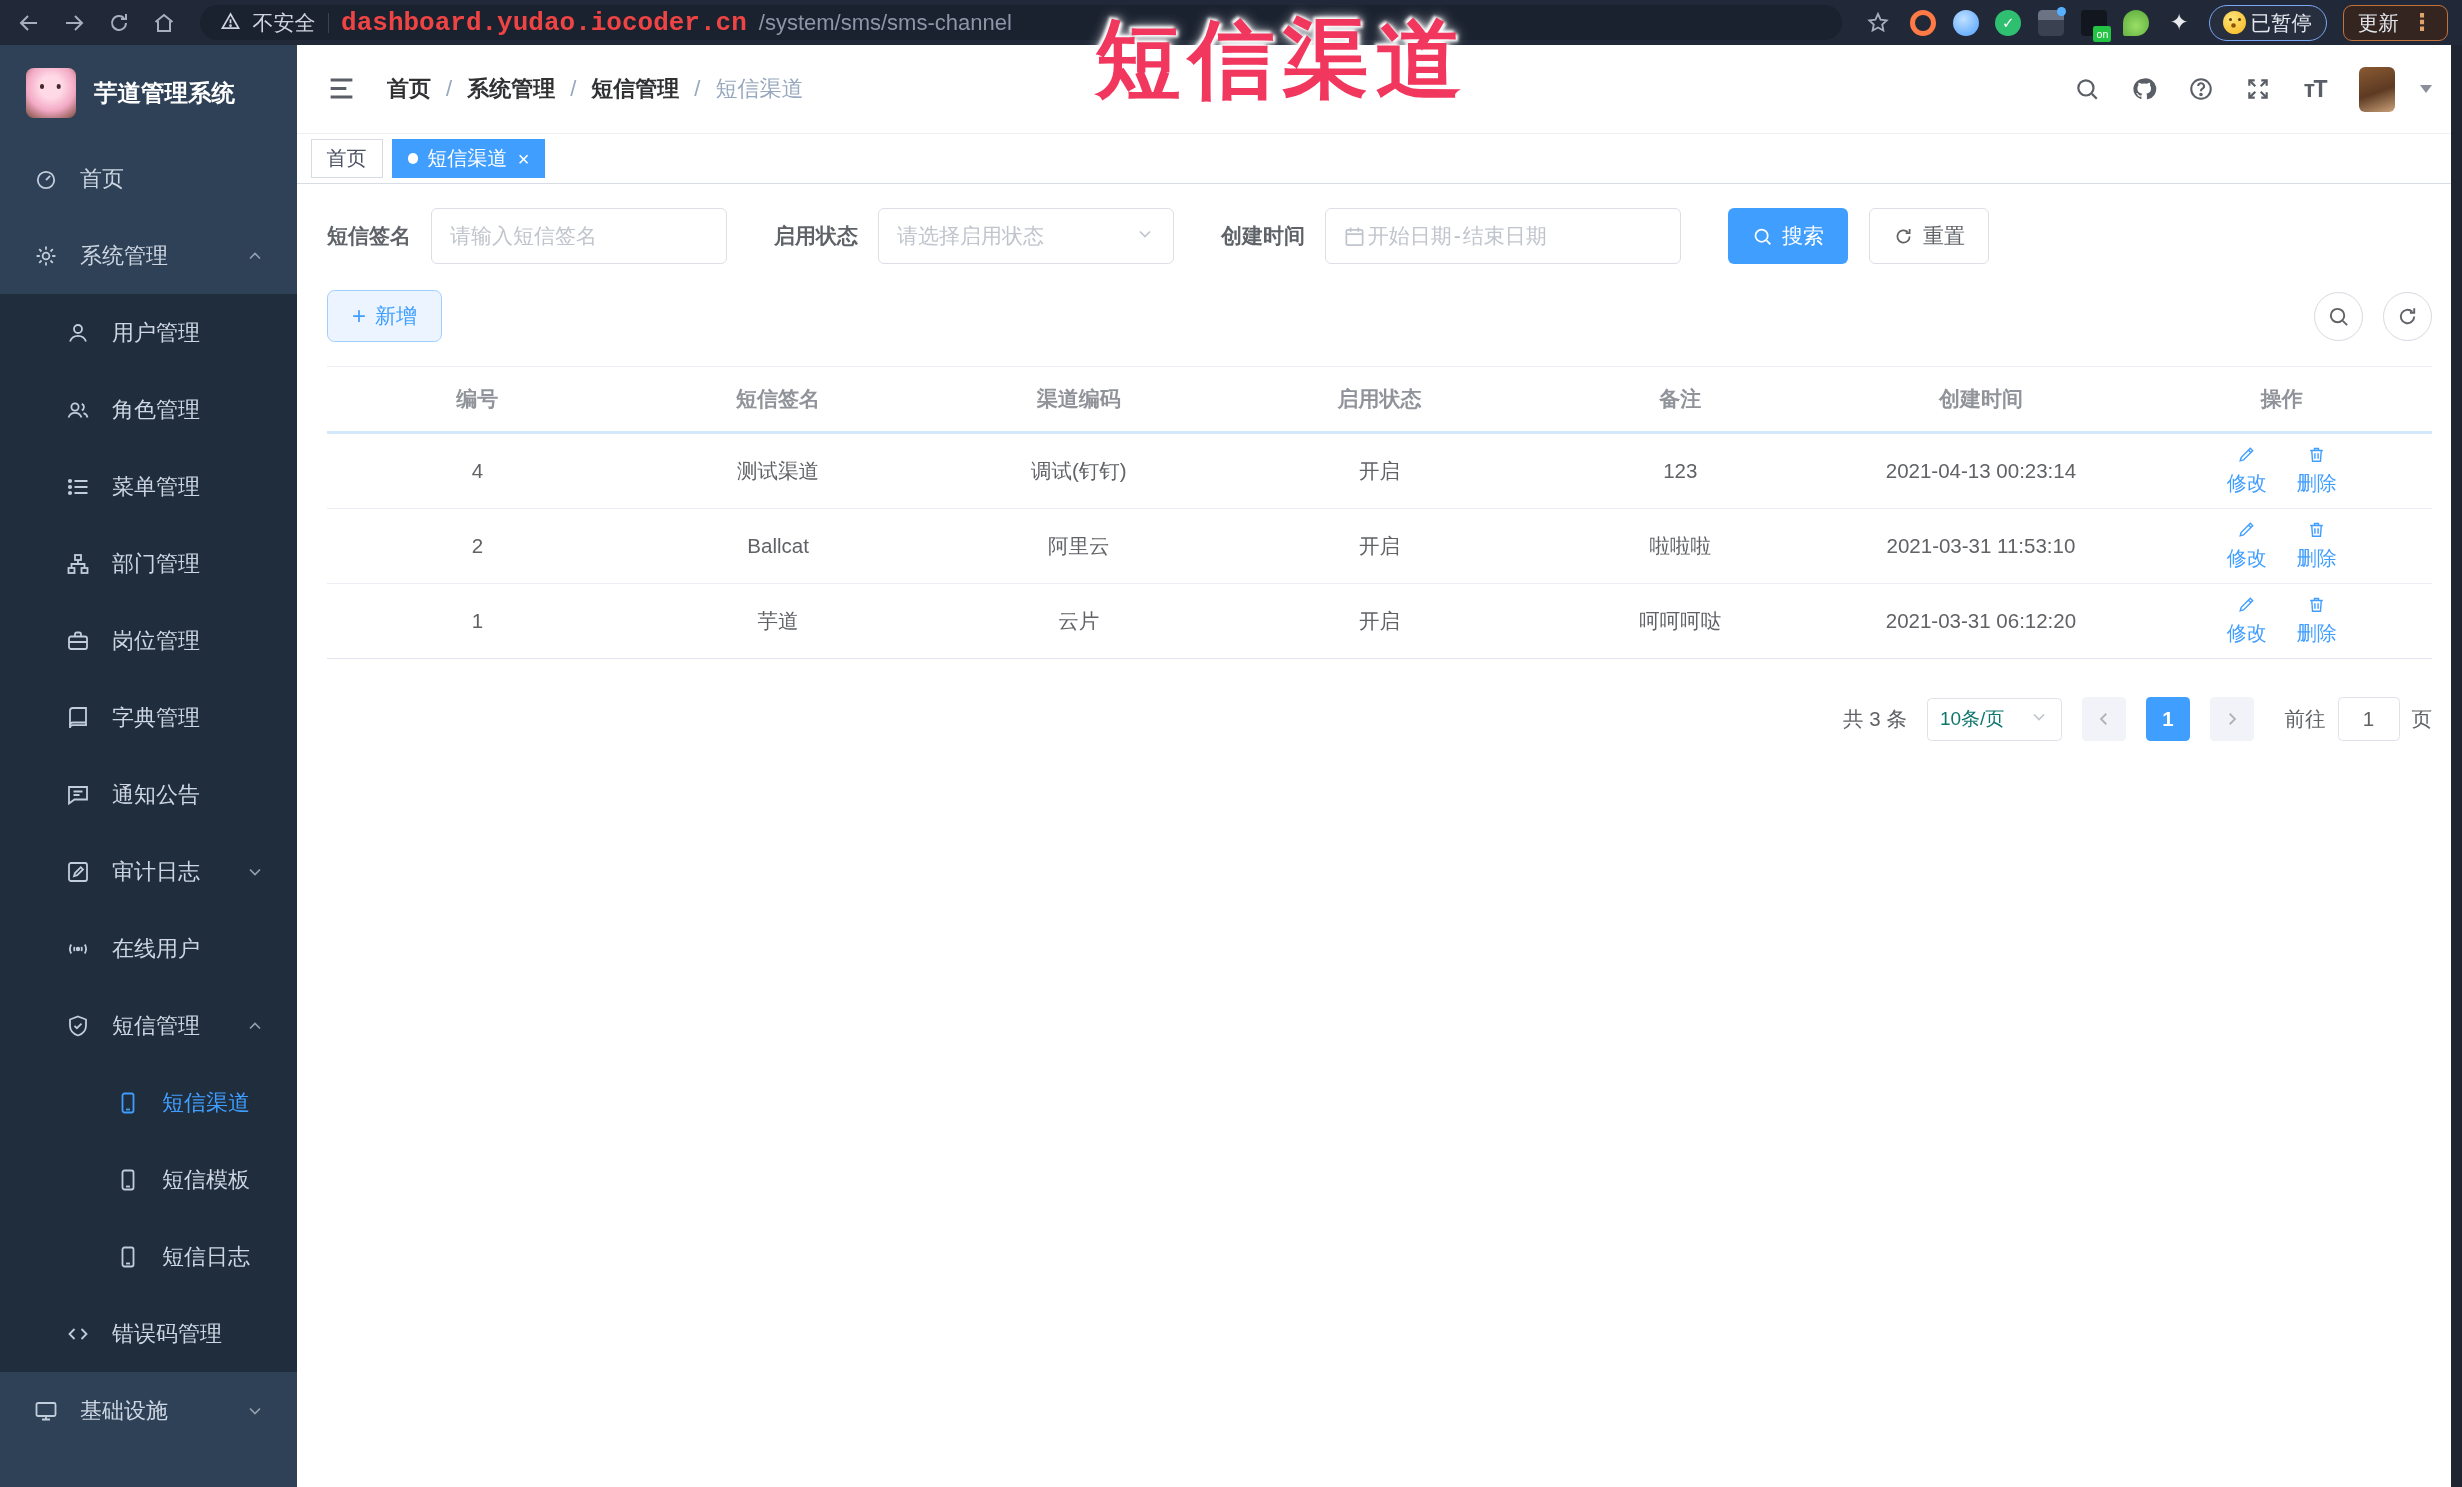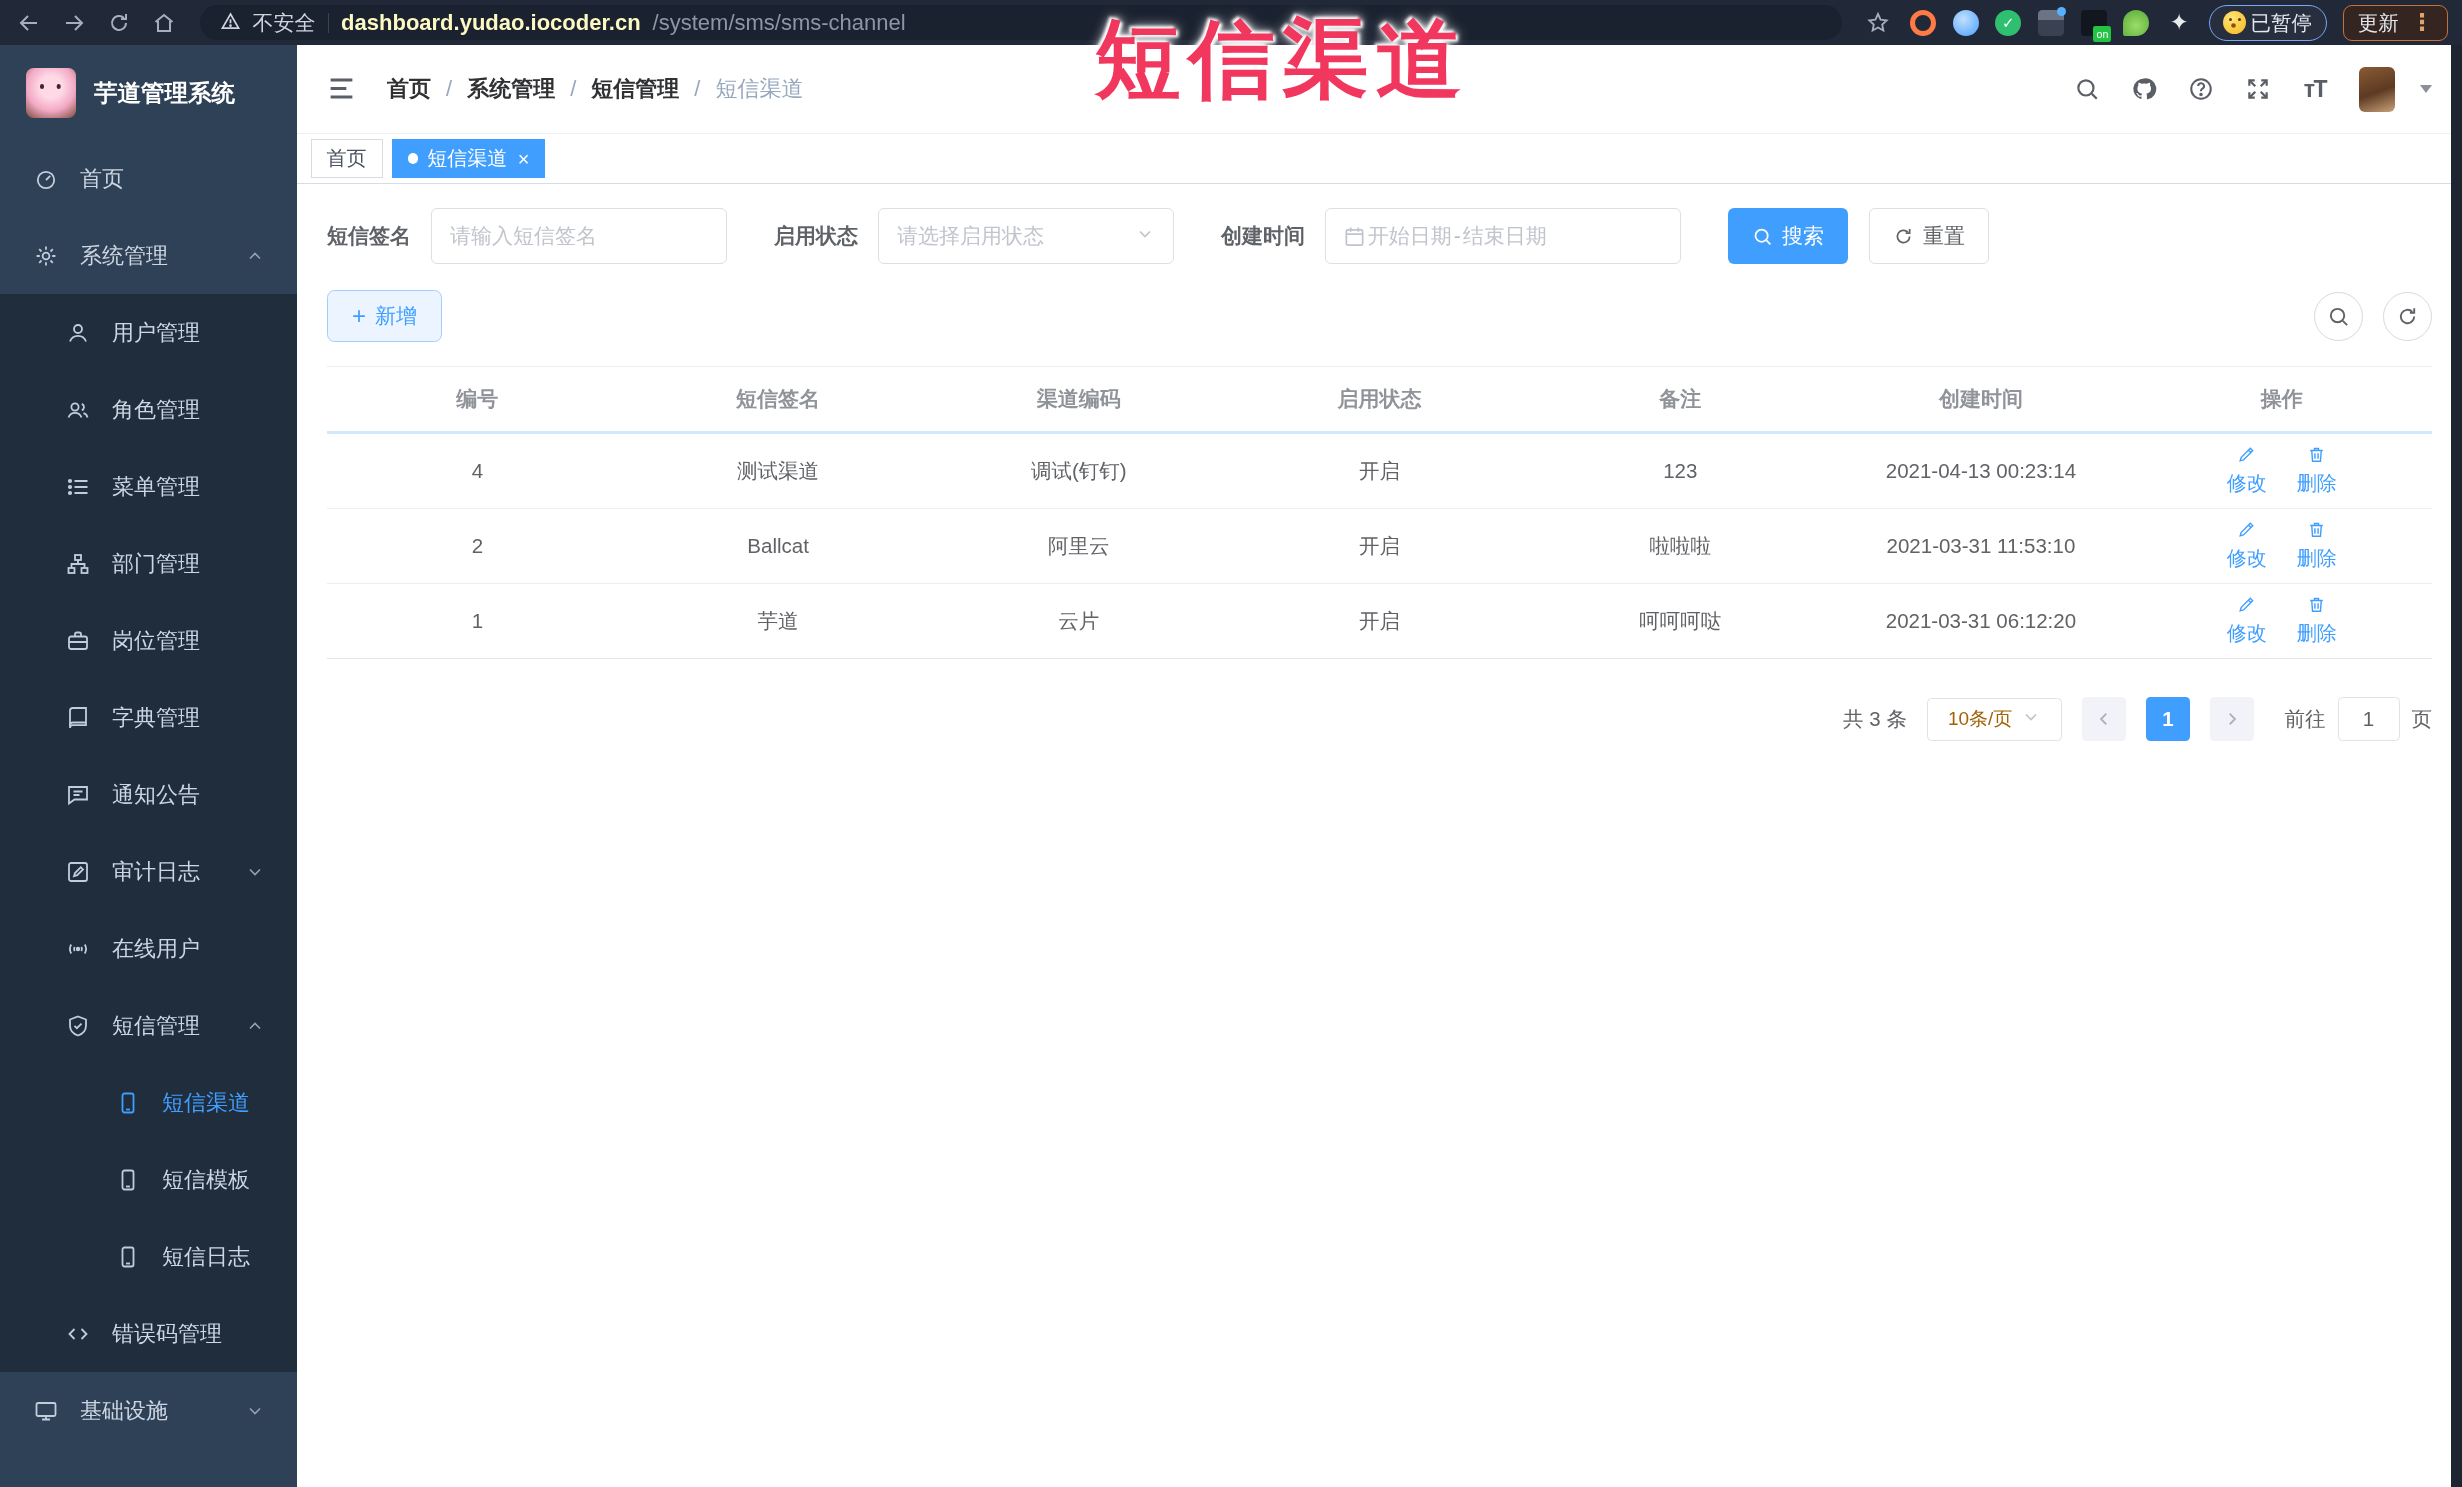--- a/index.html
+++ b/index.html
@@ -7,21 +7,21 @@
   body { font-family:"Liberation Sans","DejaVu Sans",sans-serif; background:#fff; }
   .screen { position:relative; width:2462px; height:1488px; overflow:hidden; }
 
   
   .browser-bar { height:45px; background:#212938; display:flex; align-items:center; padding:0 13.6px; gap:15px; color:#cfd5df; }
   .bnav { width:30px; height:30px; display:flex; align-items:center; justify-content:center; color:#a7afbd; flex:0 0 auto; }
   .bnav svg { width:24px; height:24px; }
   .url-pill { flex:1 1 auto; height:35px; background:#1a212f; border-radius:20px; display:flex; align-items:center; padding:0 20px; gap:12px; min-width:0; margin:0 6px; }
   .sec-text { font-size:21px; color:#ced4de; white-space:nowrap; }
   .url-div { width:1.5px; height:20px; background:#3a4356; }
-  .url-host { font-size:22px; font-weight:700; color:#fef9c3; white-space:nowrap; }
+  .url-host { font-size:26px; font-weight:700; color:#ef4444; white-space:nowrap;font-family:Liberation Mono, monospace; }
   .url-path { font-size:22px; color:#8d96a8; white-space:nowrap; }
   .warn svg { width:21px; height:21px; }
   .ext-row { display:flex; align-items:center; gap:16.7px; flex:0 0 auto; }
   .ext { width:26px; height:26px; border-radius:6px; position:relative; display:flex; align-items:center; justify-content:center; font-size:15px; }
   .ext-ring { border:5.3px solid #ff7a45; border-radius:50%; background:transparent; }
   .ext-drop { background:radial-gradient(circle at 40% 35%,#bfe0ff,#4d9fff); border-radius:50%; }
   .ext-check { background:#2fbf71; border-radius:50%; color:#fff; font-weight:700; }
   .ext-grid { background:linear-gradient(#6b7485 40%,#3a4252 40%); border-radius:4.5px; }
   .ext-grid::after { content:""; position:absolute; top:-3px; right:-1.5px; width:9px; height:9px; border-radius:50%; background:#57b0ff; }
   .ext-card { background:#12161f; border-radius:3.8px; }
@@ -112,21 +112,21 @@
   .cell { flex:1 1 0; display:flex; align-items:center; justify-content:center; text-align:center; }
   .th { height:64px; font-size:21px; font-weight:700; color:#909399; }
   .td { height:74px; font-size:20.5px; color:#606266; }
   .ops { gap:30px; }
   .op-link { color:#409eff; display:flex; align-items:center; gap:6px; font-size:20px; cursor:pointer;flex-direction:column; }
   .op-link svg { width:19px; height:19px; }
 
   
   .pagination { display:flex; align-items:center; justify-content:flex-end; gap:20px; margin-top:38px; font-size:20.5px; color:#606266; }
   .pg-total { white-space:nowrap; }
-  .pg-size { width:135px; height:43px; border:1.5px solid #dfe2e8; border-radius:4.5px; display:flex; align-items:center; padding:0 20px; color:#a16207; font-size:19px; cursor:pointer; }
+  .pg-size { width:135px; height:43px; border:1.5px solid #dfe2e8; border-radius:4.5px; display:flex; align-items:center; padding:0 12px; color:#0f766e; font-size:19px; cursor:pointer; }
   .pg-size .chev { margin-left:auto; color:#c0c4cc; }
   .pg-btn { width:44px; height:44px; border-radius:4.5px; background:#f2f3f8; color:#aeb2bc; display:flex; align-items:center; justify-content:center; cursor:pointer; }
   .pg-btn svg { width:18px; height:18px; }
   .pg-page { width:44px; height:44px; border-radius:4.5px; background:#409eff; color:#fff; font-weight:700; display:flex; align-items:center; justify-content:center; font-size:20.5px; cursor:pointer; }
   .pg-goto { display:flex; align-items:center; gap:12px; margin-left:10.6px; }
   .pg-input { width:62px; height:44px; border:1.5px solid #dfe2e8; border-radius:4.5px; text-align:center; font-size:20.5px; color:#606266; outline:none; font-family:inherit; }
 
   
   .watermark { position:absolute; left:1095px; top:1.5px; font-size:86px; font-weight:700; color:#f2375f; letter-spacing:7.6px; z-index:60; white-space:nowrap;
     text-shadow:0 0 7.6px #fff, 0 0 13.6px #fff, 2.3px 2.3px 3px #ffffff, -2.3px -2.3px 3px #ffffff; }

